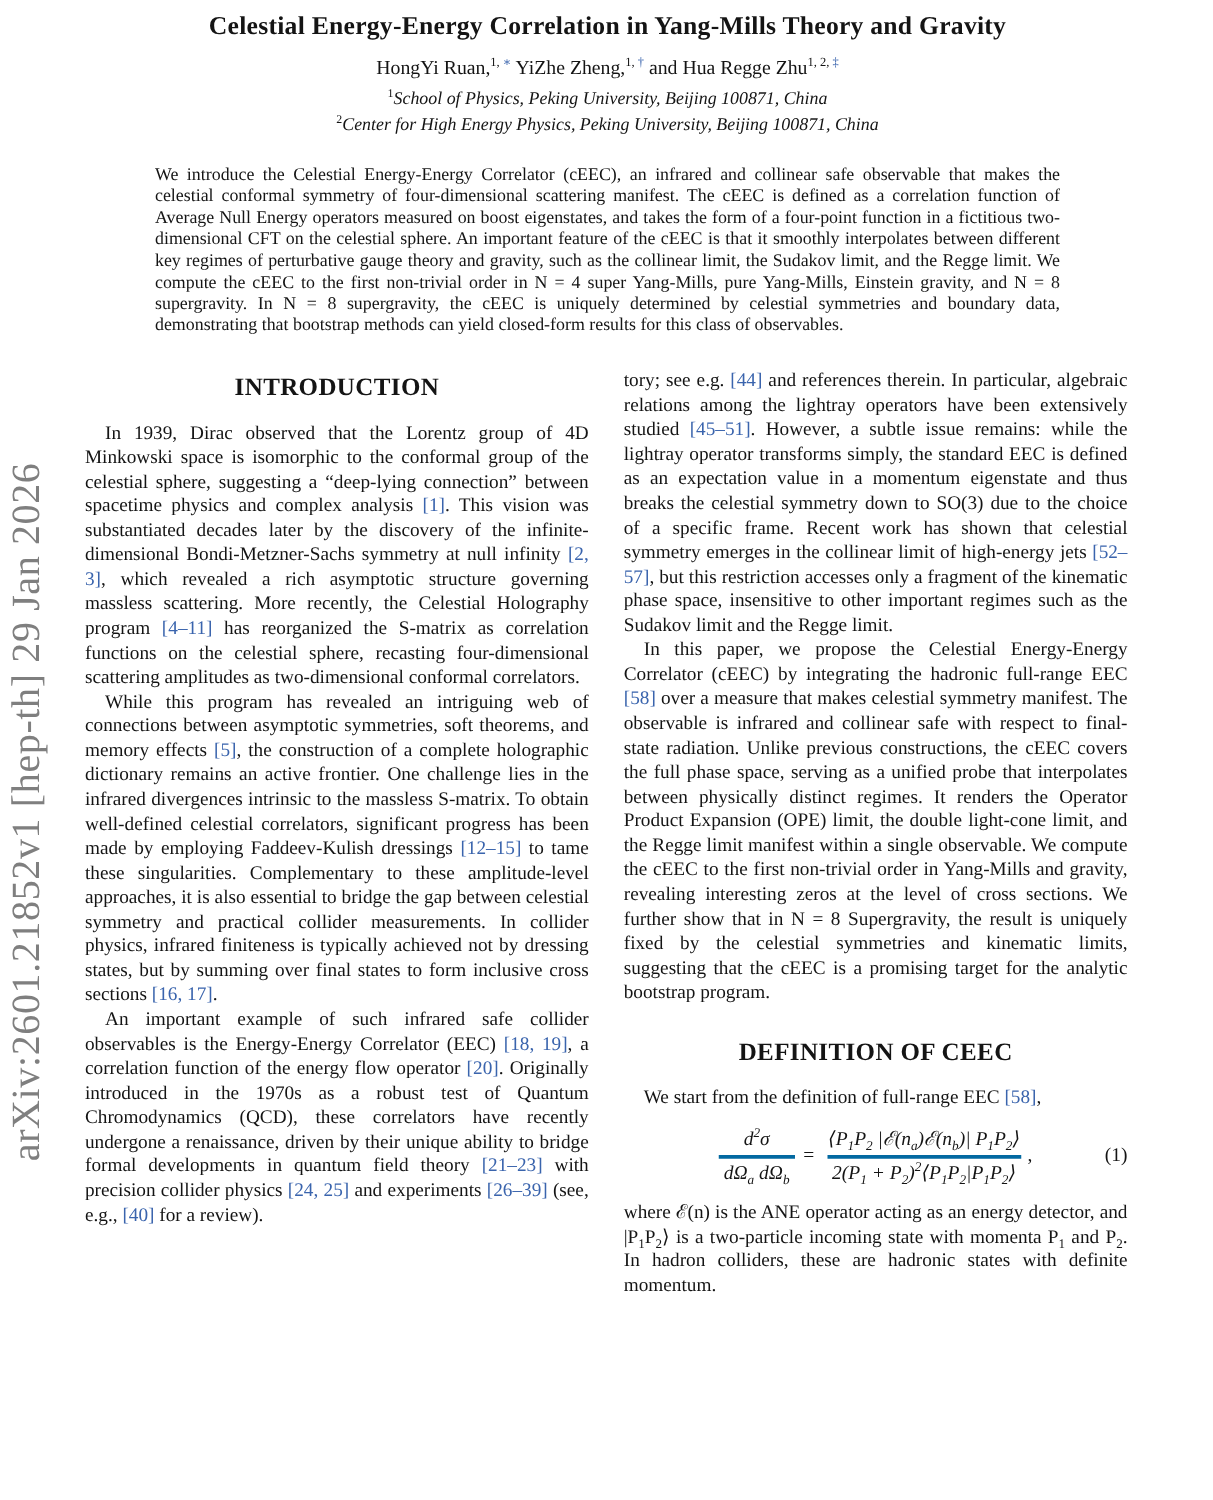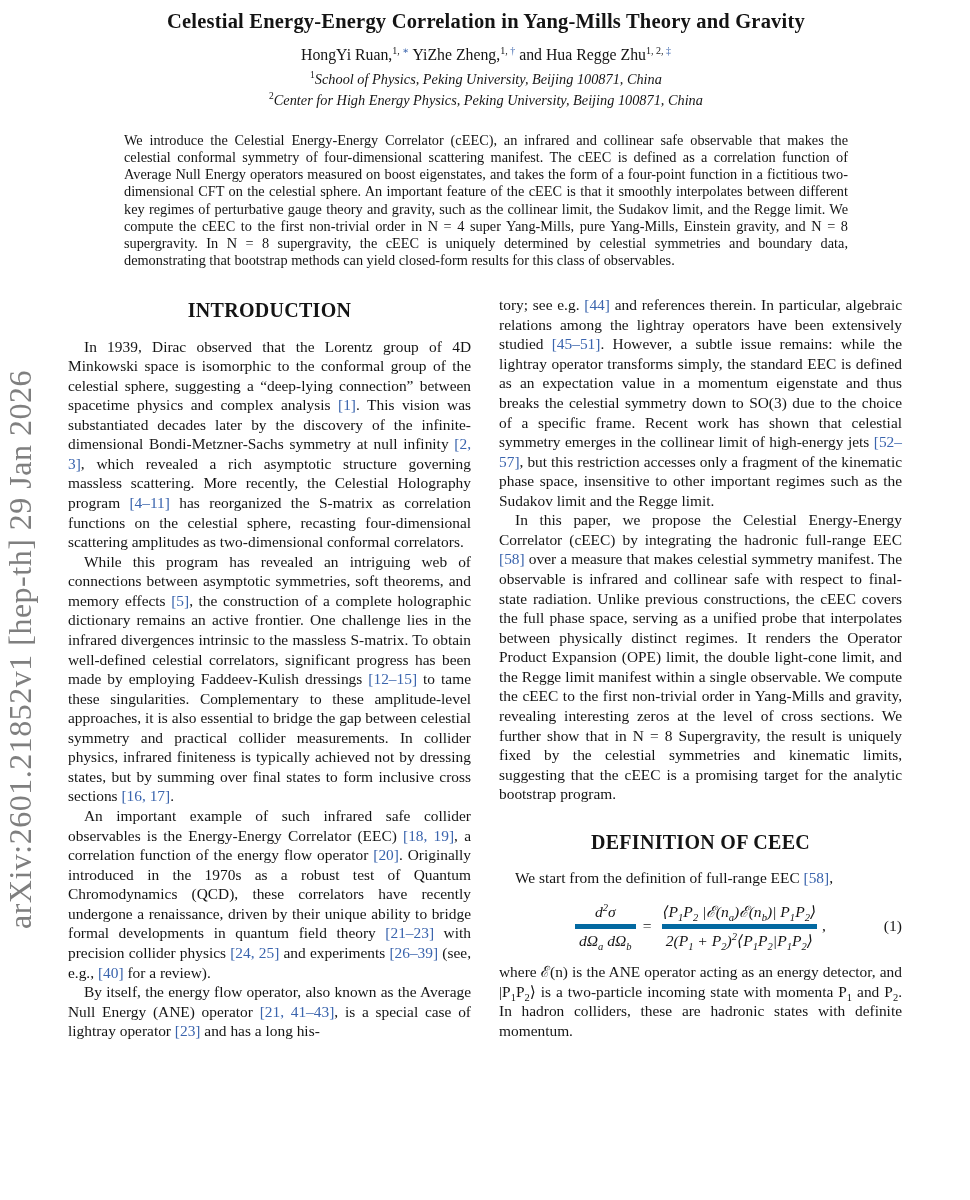--- a/index.html
+++ b/index.html
@@ -108,21 +108,21 @@
     align-items: center;
     font-style: italic;
   }
   .frac {
     display: inline-flex;
     flex-direction: column;
     align-items: center;
     text-align: center;
   }
   .frac .num { padding: 0 4px 2px 4px; }
-  .frac .den { border-top: 5px solid #0369a1; padding: 2px 4px 0 4px; }
+  .frac .den { border-top: 3px solid #0369a1; padding: 2px 4px 0 4px; }
   .eqsign { padding: 0 7px; font-style: normal; }
   .trail { font-style: normal; padding-left: 2px; }
   .eq-num {
     position: absolute;
     right: 0;
     top: 50%;
     transform: translateY(-50%);
     font-style: normal;
   }
   sub, sup { line-height: 0; }
@@ -148,21 +148,20 @@
 
     <div class="abstract">We introduce the Celestial Energy-Energy Correlator (cEEC), an infrared and collinear safe observable that makes the celestial conformal symmetry of four-dimensional scattering manifest. The cEEC is defined as a correlation function of Average Null Energy operators measured on boost eigenstates, and takes the form of a four-point function in a fictitious two-dimensional CFT on the celestial sphere. An important feature of the cEEC is that it smoothly interpolates between different key regimes of perturbative gauge theory and gravity, such as the collinear limit, the Sudakov limit, and the Regge limit. We compute the cEEC to the first non-trivial order in N = 4 super Yang-Mills, pure Yang-Mills, Einstein gravity, and N = 8 supergravity. In N = 8 supergravity, the cEEC is uniquely determined by celestial symmetries and boundary data, demonstrating that bootstrap methods can yield closed-form results for this class of observables.</div>
 
     <div class="columns">
 
       <div class="col">
         <h2 class="section first">INTRODUCTION</h2>
         <p>In 1939, Dirac observed that the Lorentz group of 4D Minkowski space is isomorphic to the conformal group of the celestial sphere, suggesting a “deep-lying connection” between spacetime physics and complex analysis <span class="cite">[1]</span>. This vision was substantiated decades later by the discovery of the infinite-dimensional Bondi-Metzner-Sachs symmetry at null infinity <span class="cite">[2, 3]</span>, which revealed a rich asymptotic structure governing massless scattering. More recently, the Celestial Holography program <span class="cite">[4–11]</span> has reorganized the S-matrix as correlation functions on the celestial sphere, recasting four-dimensional scattering amplitudes as two-dimensional conformal correlators.</p>
         <p>While this program has revealed an intriguing web of connections between asymptotic symmetries, soft theorems, and memory effects <span class="cite">[5]</span>, the construction of a complete holographic dictionary remains an active frontier. One challenge lies in the infrared divergences intrinsic to the massless S-matrix. To obtain well-defined celestial correlators, significant progress has been made by employing Faddeev-Kulish dressings <span class="cite">[12–15]</span> to tame these singularities. Complementary to these amplitude-level approaches, it is also essential to bridge the gap between celestial symmetry and practical collider measurements. In collider physics, infrared finiteness is typically achieved not by dressing states, but by summing over final states to form inclusive cross sections <span class="cite">[16, 17]</span>.</p>
         <p>An important example of such infrared safe collider observables is the Energy-Energy Correlator (EEC) <span class="cite">[18, 19]</span>, a correlation function of the energy flow operator <span class="cite">[20]</span>. Originally introduced in the 1970s as a robust test of Quantum Chromodynamics (QCD), these correlators have recently undergone a renaissance, driven by their unique ability to bridge formal developments in quantum field theory <span class="cite">[21–23]</span> with precision collider physics <span class="cite">[24, 25]</span> and experiments <span class="cite">[26–39]</span> (see, e.g., <span class="cite">[40]</span> for a review).</p>
-        <p>By itself, the energy flow operator, also known as the Average Null Energy (ANE) operator <span class="cite">[21, 41–43]</span>, is a special case of lightray operator <span class="cite">[23]</span> and has a long his-</p>
       </div>
 
       <div class="col">
         <p class="noindent">tory; see e.g. <span class="cite">[44]</span> and references therein. In particular, algebraic relations among the lightray operators have been extensively studied <span class="cite">[45–51]</span>. However, a subtle issue remains: while the lightray operator transforms simply, the standard EEC is defined as an expectation value in a momentum eigenstate and thus breaks the celestial symmetry down to SO(3) due to the choice of a specific frame. Recent work has shown that celestial symmetry emerges in the collinear limit of high-energy jets <span class="cite">[52–57]</span>, but this restriction accesses only a fragment of the kinematic phase space, insensitive to other important regimes such as the Sudakov limit and the Regge limit.</p>
         <p>In this paper, we propose the Celestial Energy-Energy Correlator (cEEC) by integrating the hadronic full-range EEC <span class="cite">[58]</span> over a measure that makes celestial symmetry manifest. The observable is infrared and collinear safe with respect to final-state radiation. Unlike previous constructions, the cEEC covers the full phase space, serving as a unified probe that interpolates between physically distinct regimes. It renders the Operator Product Expansion (OPE) limit, the double light-cone limit, and the Regge limit manifest within a single observable. We compute the cEEC to the first non-trivial order in Yang-Mills and gravity, revealing interesting zeros at the level of cross sections. We further show that in N = 8 Supergravity, the result is uniquely fixed by the celestial symmetries and kinematic limits, suggesting that the cEEC is a promising target for the analytic bootstrap program.</p>
         <h2 class="section">DEFINITION OF CEEC</h2>
         <p>We start from the definition of full-range EEC <span class="cite">[58]</span>,</p>
 
         <div class="eq-wrap">
           <div class="eq-math">

